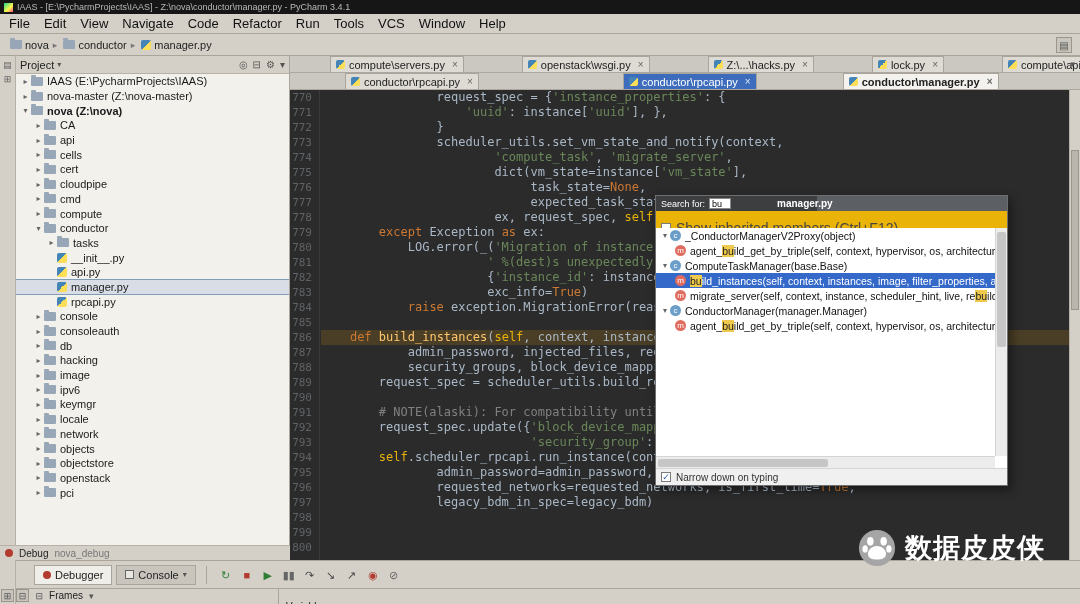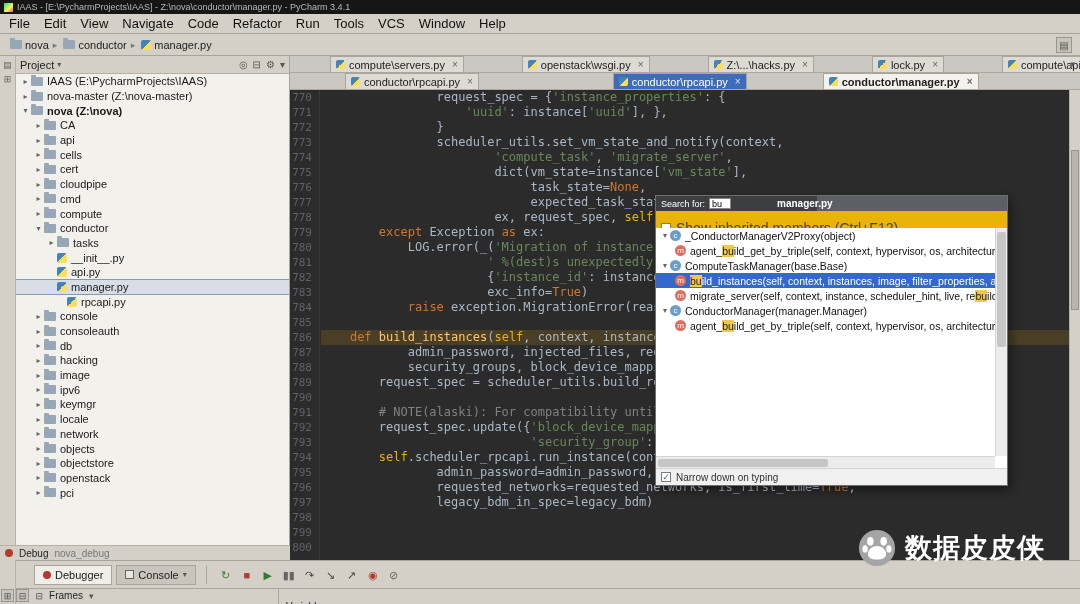--- a/index.html
+++ b/index.html
@@ -41,21 +41,21 @@
 
   
   .debug-stripe{position:absolute;left:0;top:545px;width:290px;height:15px;background:#d4d0c8;border-top:1px solid #b5b1a9;display:flex;align-items:center;gap:6px;font-size:10px;padding-left:5px;color:#222;}
   .bug-dot{width:8px;height:8px;border-radius:50%;background:#b23b2e;display:inline-block;}
   .debug-config{color:#777;}
 
   
   .editor{position:absolute;left:290px;top:56px;width:790px;height:504px;background:#2b2b2b;overflow:hidden;}
   .tabrow{height:17px;background:#cbc8c1;border-bottom:1px solid #aca89f;display:flex;align-items:flex-end;font-size:11px;position:relative;}
   .tabrow-1{padding-left:40px;gap:58px;}
-  .tabrow-2{padding-left:55px;gap:8px;}
+  .tabrow-2{padding-left:55px;gap:18px;}
   .etab{display:flex;align-items:center;gap:4px;background:#dedbd4;border:1px solid #a9a59d;border-bottom:none;height:16px;padding:0 5px;color:#222;white-space:nowrap;cursor:default;}
   .etab .pyicon{width:9px;height:9px;}
   .tab-close{color:#666;font-size:10px;margin-left:3px;}
   .etab.selected-blue{background:#3c6cbb;color:#fff;}
   .etab.selected-blue .tab-close{color:#dce6f5;}
   .etab.active{background:#f4f2ee;font-weight:bold;}
   .tabrow-2 .etab:nth-child(2){margin-left:126px;}
   .tabrow-2 .etab:nth-child(3){margin-left:68px;}
   .tablist-dd{position:absolute;right:5px;top:3px;color:#555;font-size:9px;}
 
@@ -235,21 +235,21 @@
         <div class="tree-row" style="padding-left: 30px;">
           <span class="tarrow"></span>
           <span class="pyicon ticon"></span>
           <span class="tlabel">api.py</span>
         </div>
         <div class="tree-row sel" style="padding-left: 30px;">
           <span class="tarrow"></span>
           <span class="pyicon ticon"></span>
           <span class="tlabel">manager.py</span>
         </div>
-        <div class="tree-row" style="padding-left: 40px;">
+        <div class="tree-row" style="padding-left: 30px;">
           <span class="tarrow"></span>
           <span class="pyicon ticon"></span>
           <span class="tlabel">rpcapi.py</span>
         </div>
         <div class="tree-row" style="padding-left: 17px;">
           <span class="tarrow">▸</span>
           <span class="folder-ico ticon"></span>
           <span class="tlabel">console</span>
         </div>
         <div class="tree-row" style="padding-left: 17px;">

